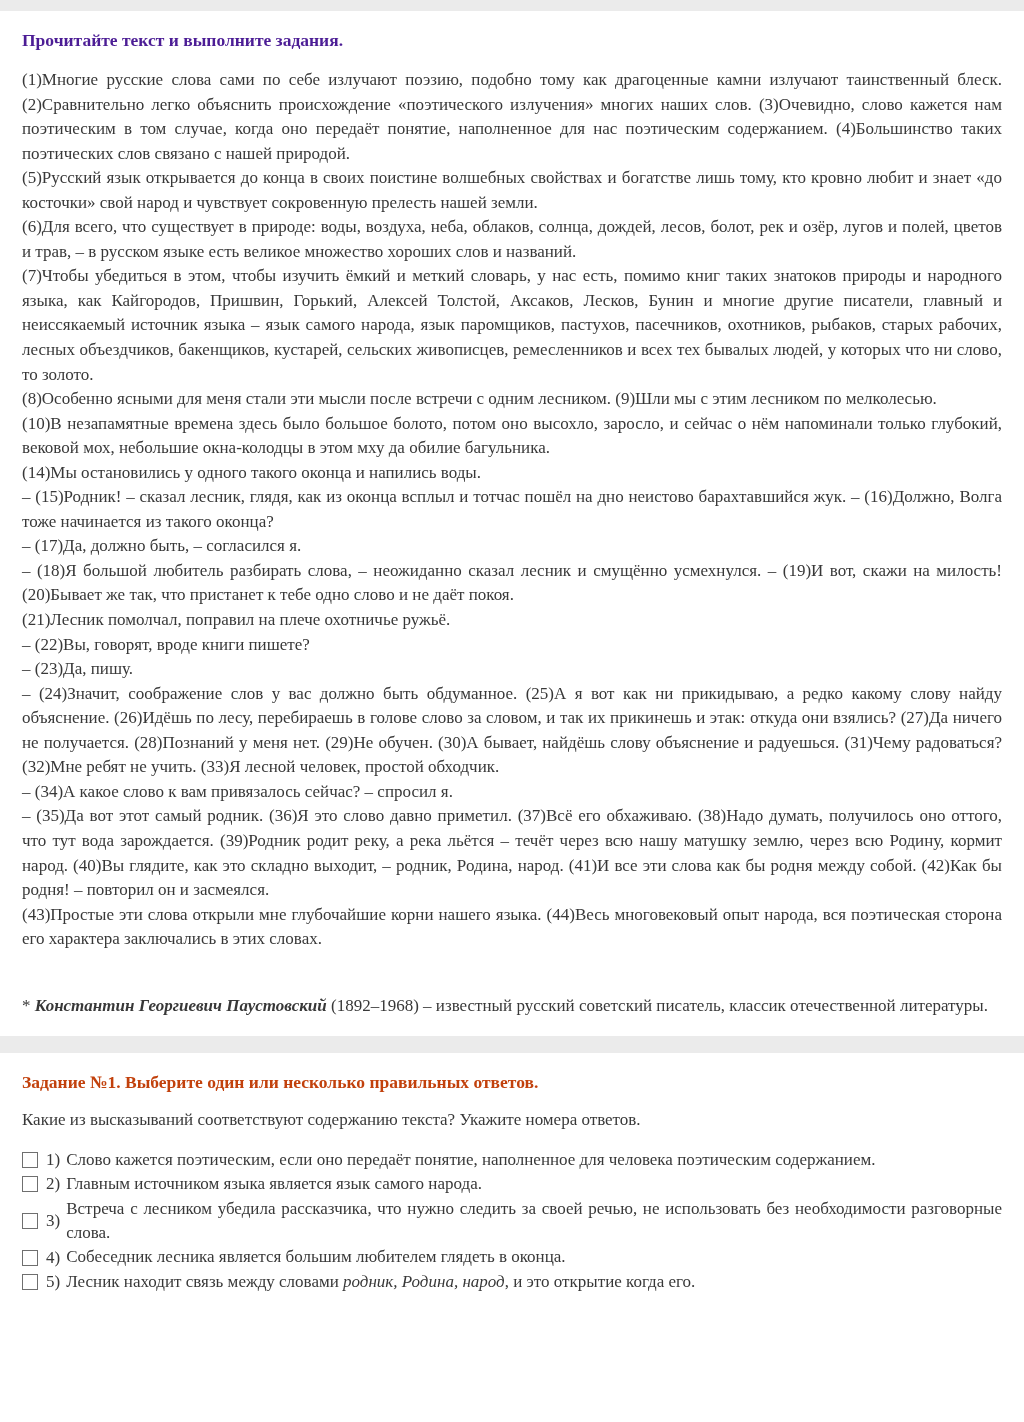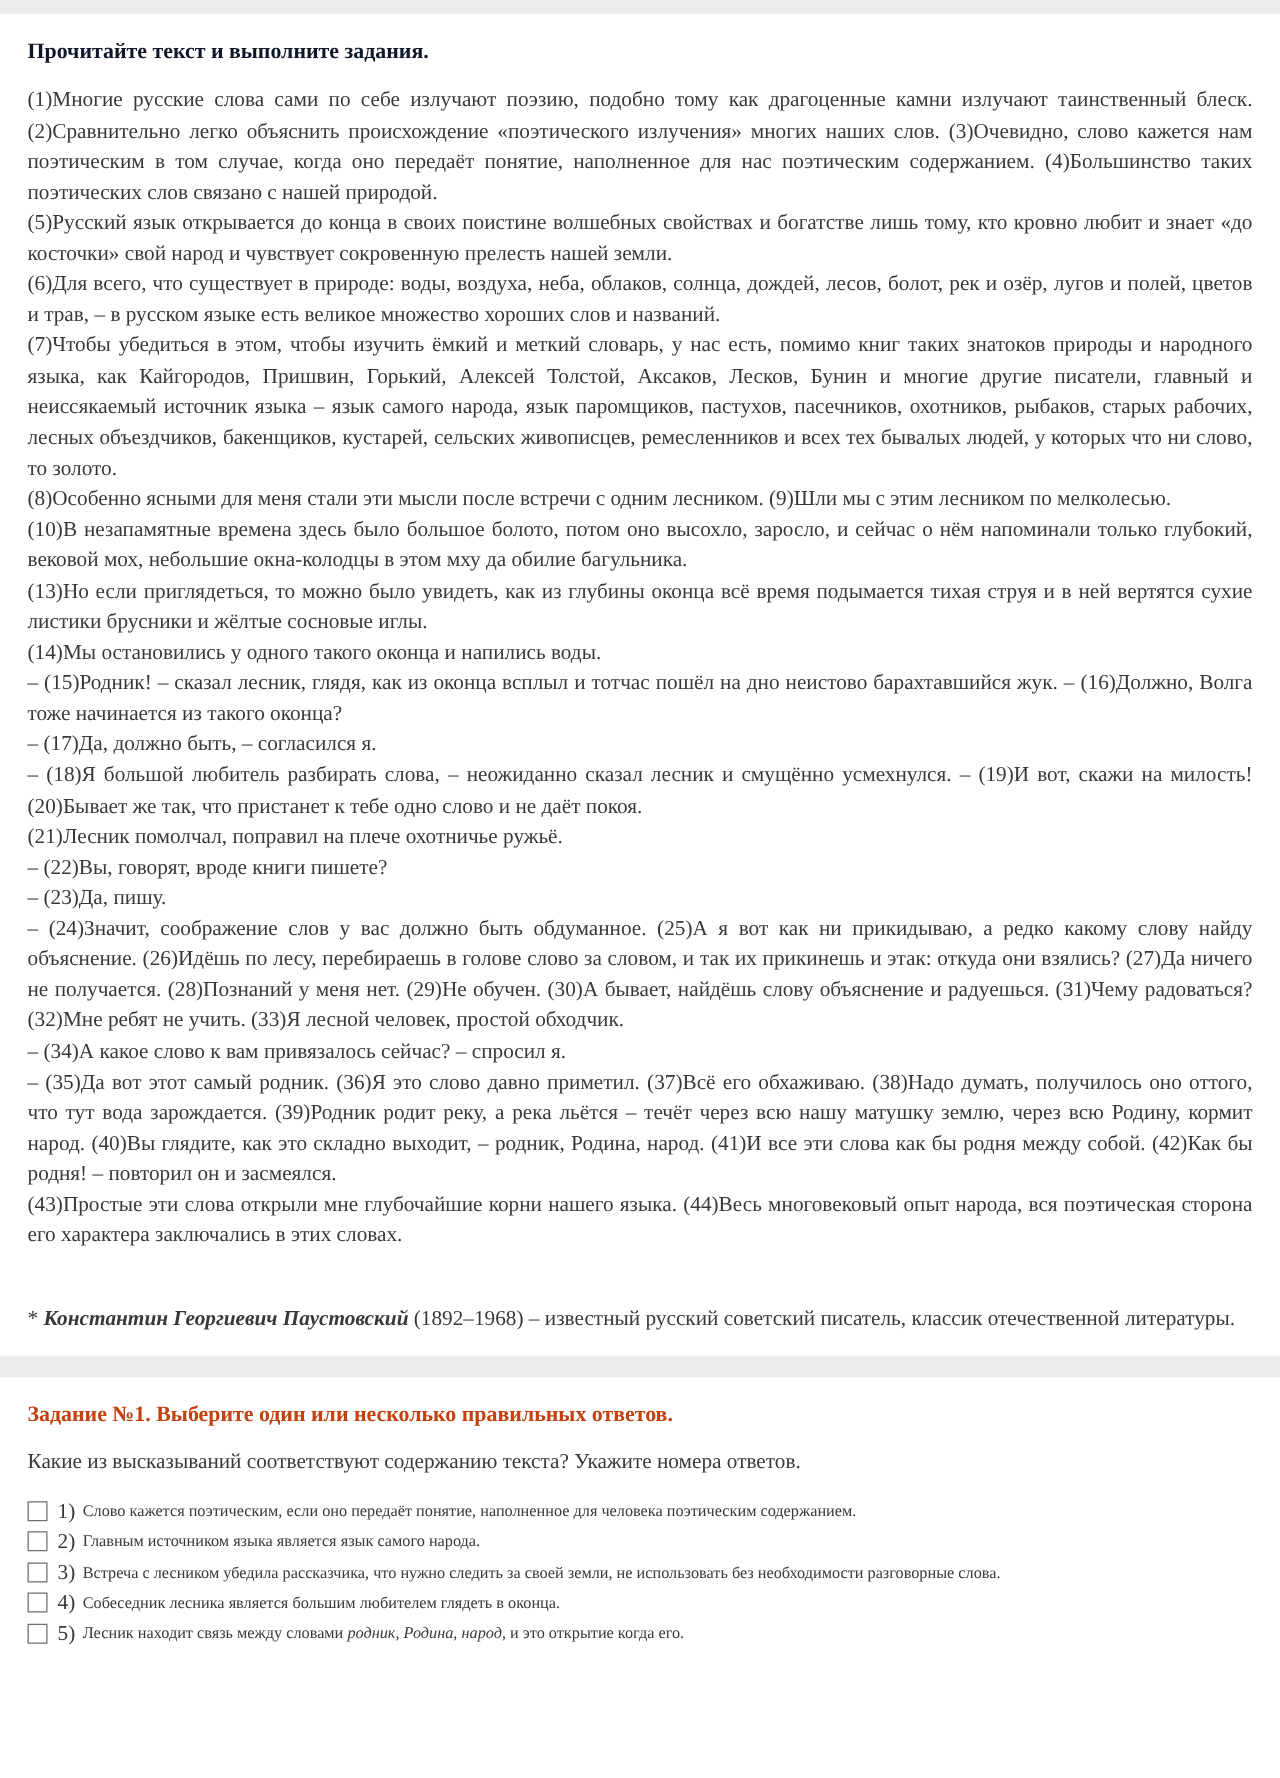--- a/index.html
+++ b/index.html
@@ -19,21 +19,21 @@
     width: 100%;
     background: #ebebeb;
   }
   .content {
     padding: 0 22px;
   }
   .instructions-heading {
     margin: 19px 0 17px 0;
     font-size: 17.5px;
     font-weight: bold;
-    color: #0f172a;
+    color: #4c1d95;
   }
   .body-text p {
     margin: 0;
     font-size: 17px;
     line-height: 24.55px;
     text-align: justify;
   }
   .footnote {
     margin-top: 40px;
     font-size: 17px;
@@ -81,21 +81,21 @@
     cursor: pointer;
   }
   .option-num {
     flex: 0 0 auto;
     font-size: 17px;
     margin-right: 6px;
     white-space: nowrap;
   }
   .option-text {
     flex: 1 1 auto;
-    font-size: 13px;
+    font-size: 17px;
     line-height: 24.4px;
     text-align: justify;
   }
   .italic { font-style: italic; }
 </style>
 </head>
 <body>
 
 <div class="top-band"></div>
 
@@ -103,21 +103,20 @@
 
   <div class="instructions-heading">Прочитайте текст и выполните задания.</div>
 
   <div class="body-text">
     <p>(1)Многие русские слова сами по себе излучают поэзию, подобно тому как драгоценные камни излучают таинственный блеск. (2)Сравнительно легко объяснить происхождение «поэтического излучения» многих наших слов. (3)Очевидно, слово кажется нам поэтическим в том случае, когда оно передаёт понятие, наполненное для нас поэтическим содержанием. (4)Большинство таких поэтических слов связано с нашей природой.</p>
     <p>(5)Русский язык открывается до конца в своих поистине волшебных свойствах и богатстве лишь тому, кто кровно любит и знает «до косточки» свой народ и чувствует сокровенную прелесть нашей земли.</p>
     <p>(6)Для всего, что существует в природе: воды, воздуха, неба, облаков, солнца, дождей, лесов, болот, рек и озёр, лугов и полей, цветов и трав, – в русском языке есть великое множество хороших слов и названий.</p>
     <p>(7)Чтобы убедиться в этом, чтобы изучить ёмкий и меткий словарь, у нас есть, помимо книг таких знатоков природы и народного языка, как Кайгородов, Пришвин, Горький, Алексей Толстой, Аксаков, Лесков, Бунин и многие другие писатели, главный и неиссякаемый источник языка – язык самого народа, язык паромщиков, пастухов, пасечников, охотников, рыбаков, старых рабочих, лесных объездчиков, бакенщиков, кустарей, сельских живописцев, ремесленников и всех тех бывалых людей, у которых что ни слово, то золото.</p>
     <p>(8)Особенно ясными для меня стали эти мысли после встречи с одним лесником. (9)Шли мы с этим лесником по мелколесью.</p>
     <p>(10)В незапамятные времена здесь было большое болото, потом оно высохло, заросло, и сейчас о нём напоминали только глубокий, вековой мох, небольшие окна-колодцы в этом мху да обилие багульника.</p>
-    <p>(13)Но если приглядеться, то можно было увидеть, как из глубины оконца всё время подымается тихая струя и в ней вертятся сухие листики брусники и жёлтые сосновые иглы.</p>
     <p>(14)Мы остановились у одного такого оконца и напились воды.</p>
     <p>– (15)Родник! – сказал лесник, глядя, как из оконца всплыл и тотчас пошёл на дно неистово барахтавшийся жук. – (16)Должно, Волга тоже начинается из такого оконца?</p>
     <p>– (17)Да, должно быть, – согласился я.</p>
     <p>– (18)Я большой любитель разбирать слова, – неожиданно сказал лесник и смущённо усмехнулся. – (19)И вот, скажи на милость! (20)Бывает же так, что пристанет к тебе одно слово и не даёт покоя.</p>
     <p>(21)Лесник помолчал, поправил на плече охотничье ружьё.</p>
     <p>– (22)Вы, говорят, вроде книги пишете?</p>
     <p>– (23)Да, пишу.</p>
     <p>– (24)Значит, соображение слов у вас должно быть обдуманное. (25)А я вот как ни прикидываю, а редко какому слову найду объяснение. (26)Идёшь по лесу, перебираешь в голове слово за словом, и так их прикинешь и этак: откуда они взялись? (27)Да ничего не получается. (28)Познаний у меня нет. (29)Не обучен. (30)А бывает, найдёшь слову объяснение и радуешься. (31)Чему радоваться? (32)Мне ребят не учить. (33)Я лесной человек, простой обходчик.</p>
     <p>– (34)А какое слово к вам привязалось сейчас? – спросил я.</p>
     <p>– (35)Да вот этот самый родник. (36)Я это слово давно приметил. (37)Всё его обхаживаю. (38)Надо думать, получилось оно оттого, что тут вода зарождается. (39)Родник родит реку, а река льётся – течёт через всю нашу матушку землю, через всю Родину, кормит народ. (40)Вы глядите, как это складно выходит, – родник, Родина, народ. (41)И все эти слова как бы родня между собой. (42)Как бы родня! – повторил он и засмеялся.</p>
@@ -144,21 +143,21 @@
 
     <div class="option-row">
       <span class="checkbox"></span>
       <span class="option-num">2)</span>
       <span class="option-text">Главным источником языка является язык самого народа.</span>
     </div>
 
     <div class="option-row">
       <span class="checkbox"></span>
       <span class="option-num">3)</span>
-      <span class="option-text">Встреча с лесником убедила рассказчика, что нужно следить за своей земли, не использовать без необходимости разговорные слова.</span>
+      <span class="option-text">Встреча с лесником убедила рассказчика, что нужно следить за своей речью, не использовать без необходимости разговорные слова.</span>
     </div>
 
     <div class="option-row">
       <span class="checkbox"></span>
       <span class="option-num">4)</span>
       <span class="option-text">Собеседник лесника является большим любителем глядеть в оконца.</span>
     </div>
 
     <div class="option-row">
       <span class="checkbox"></span>

